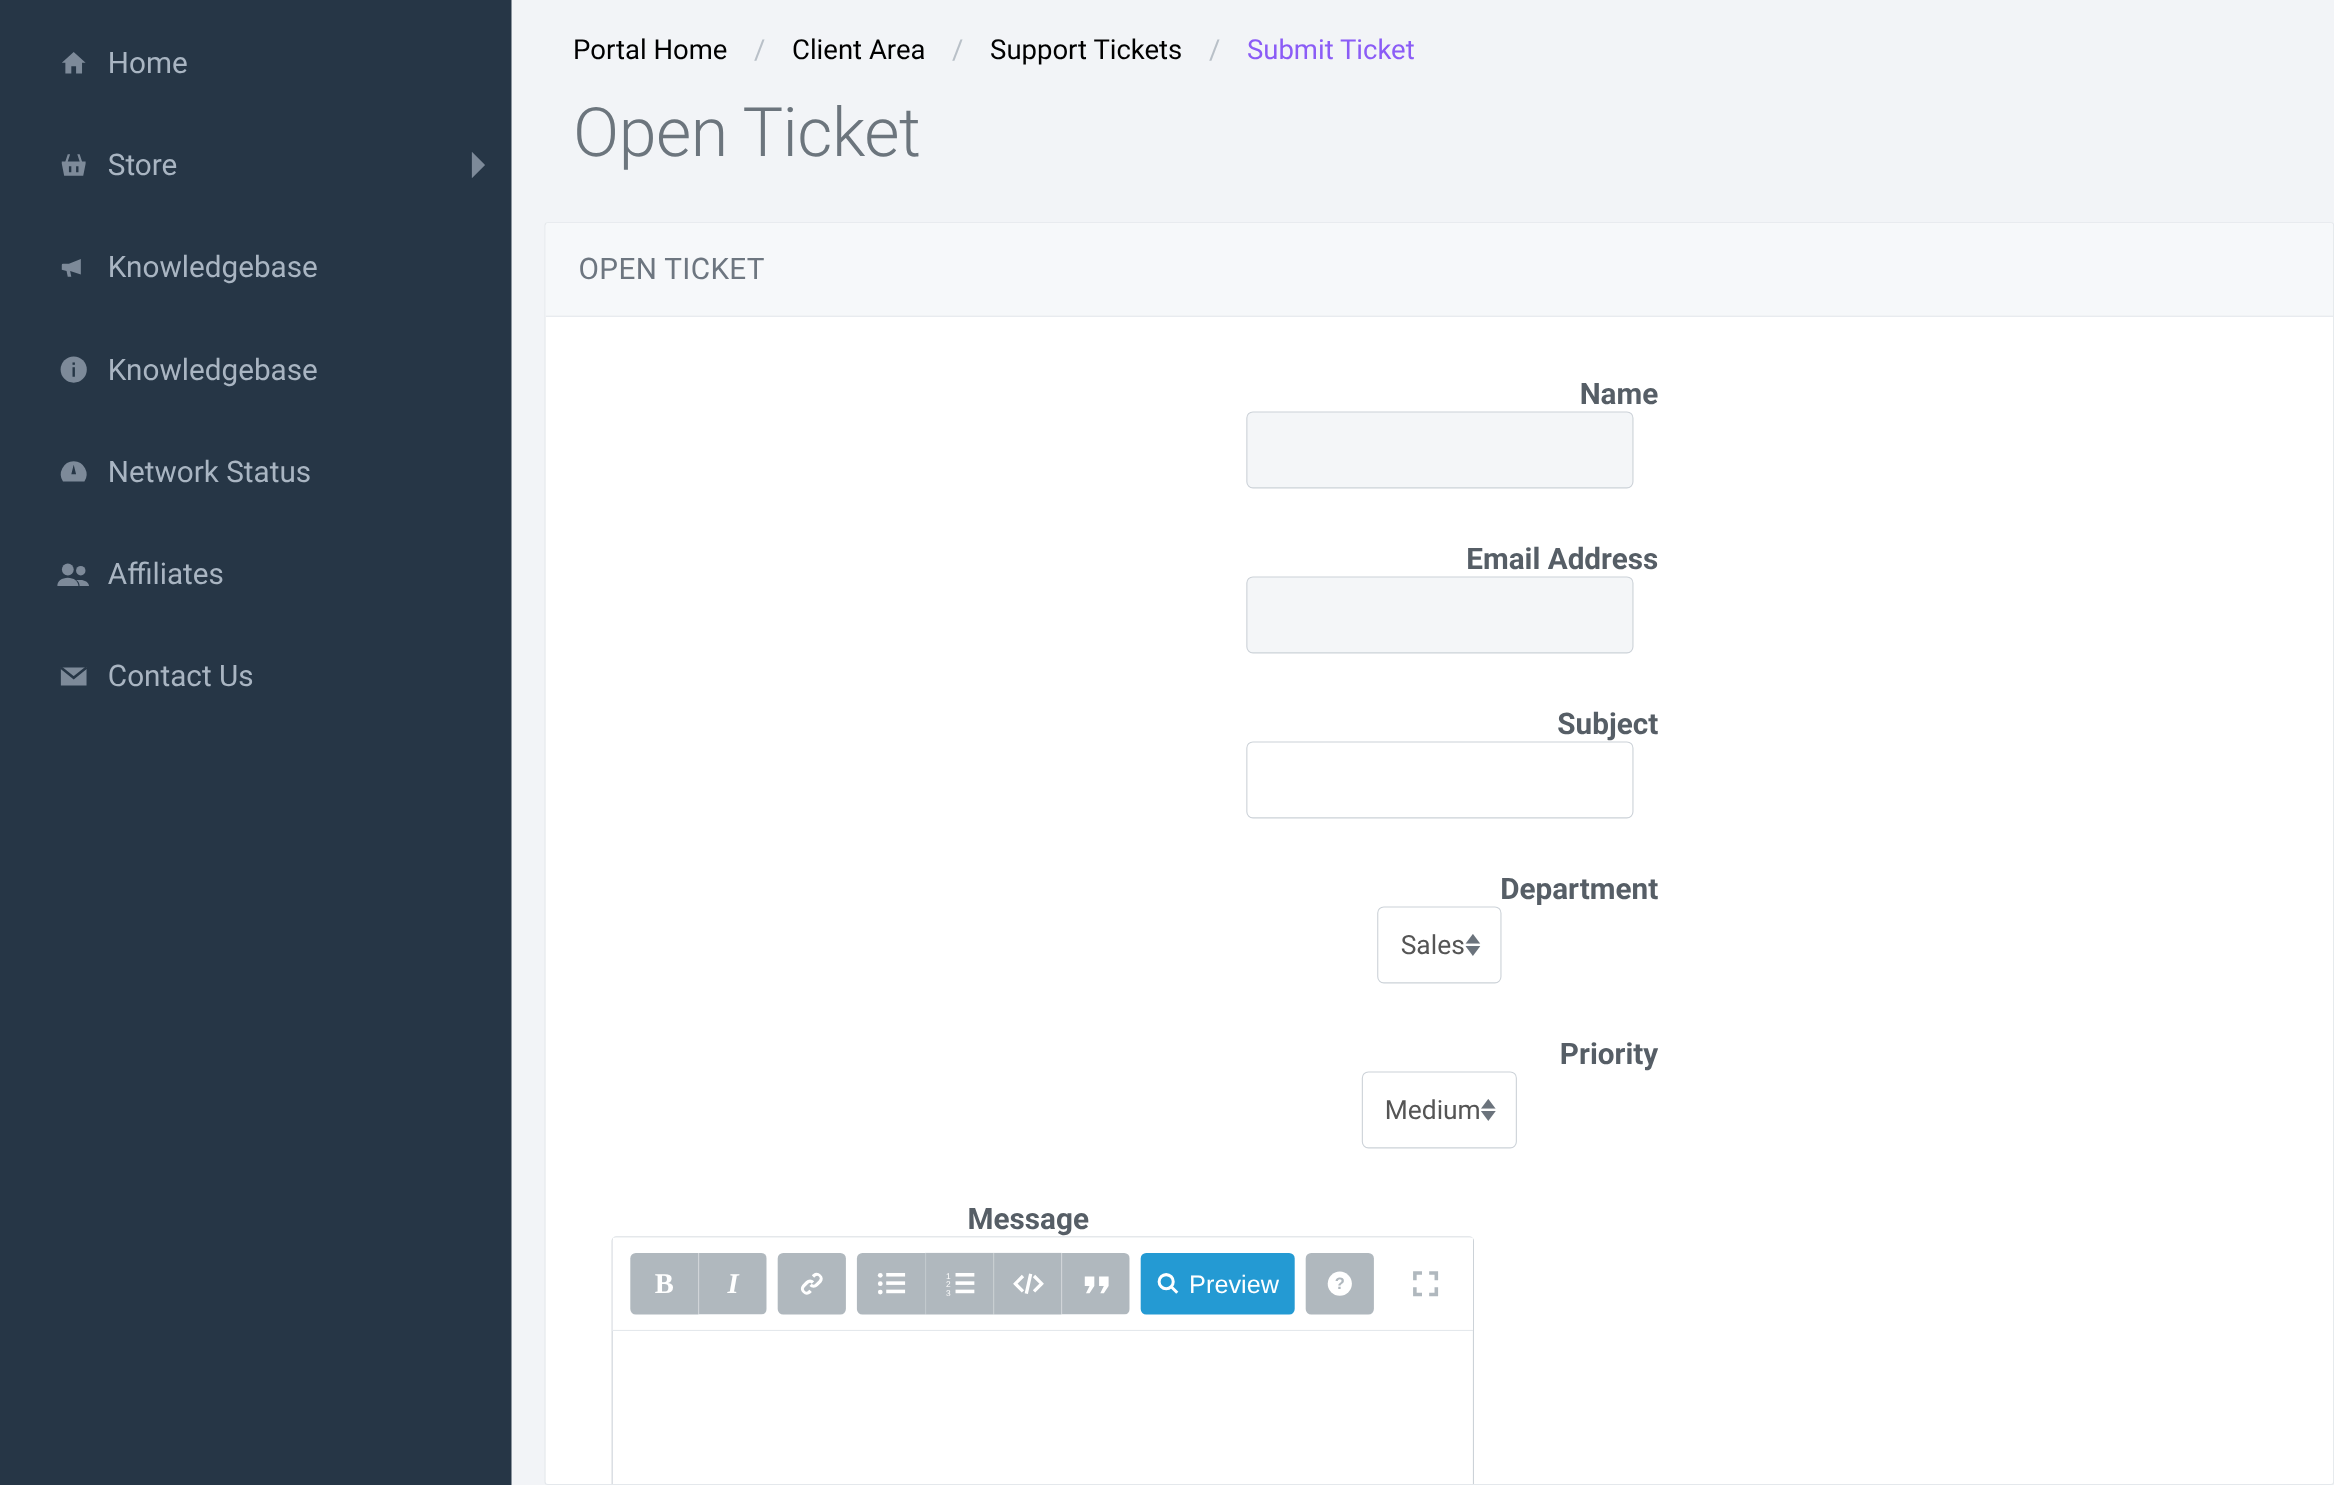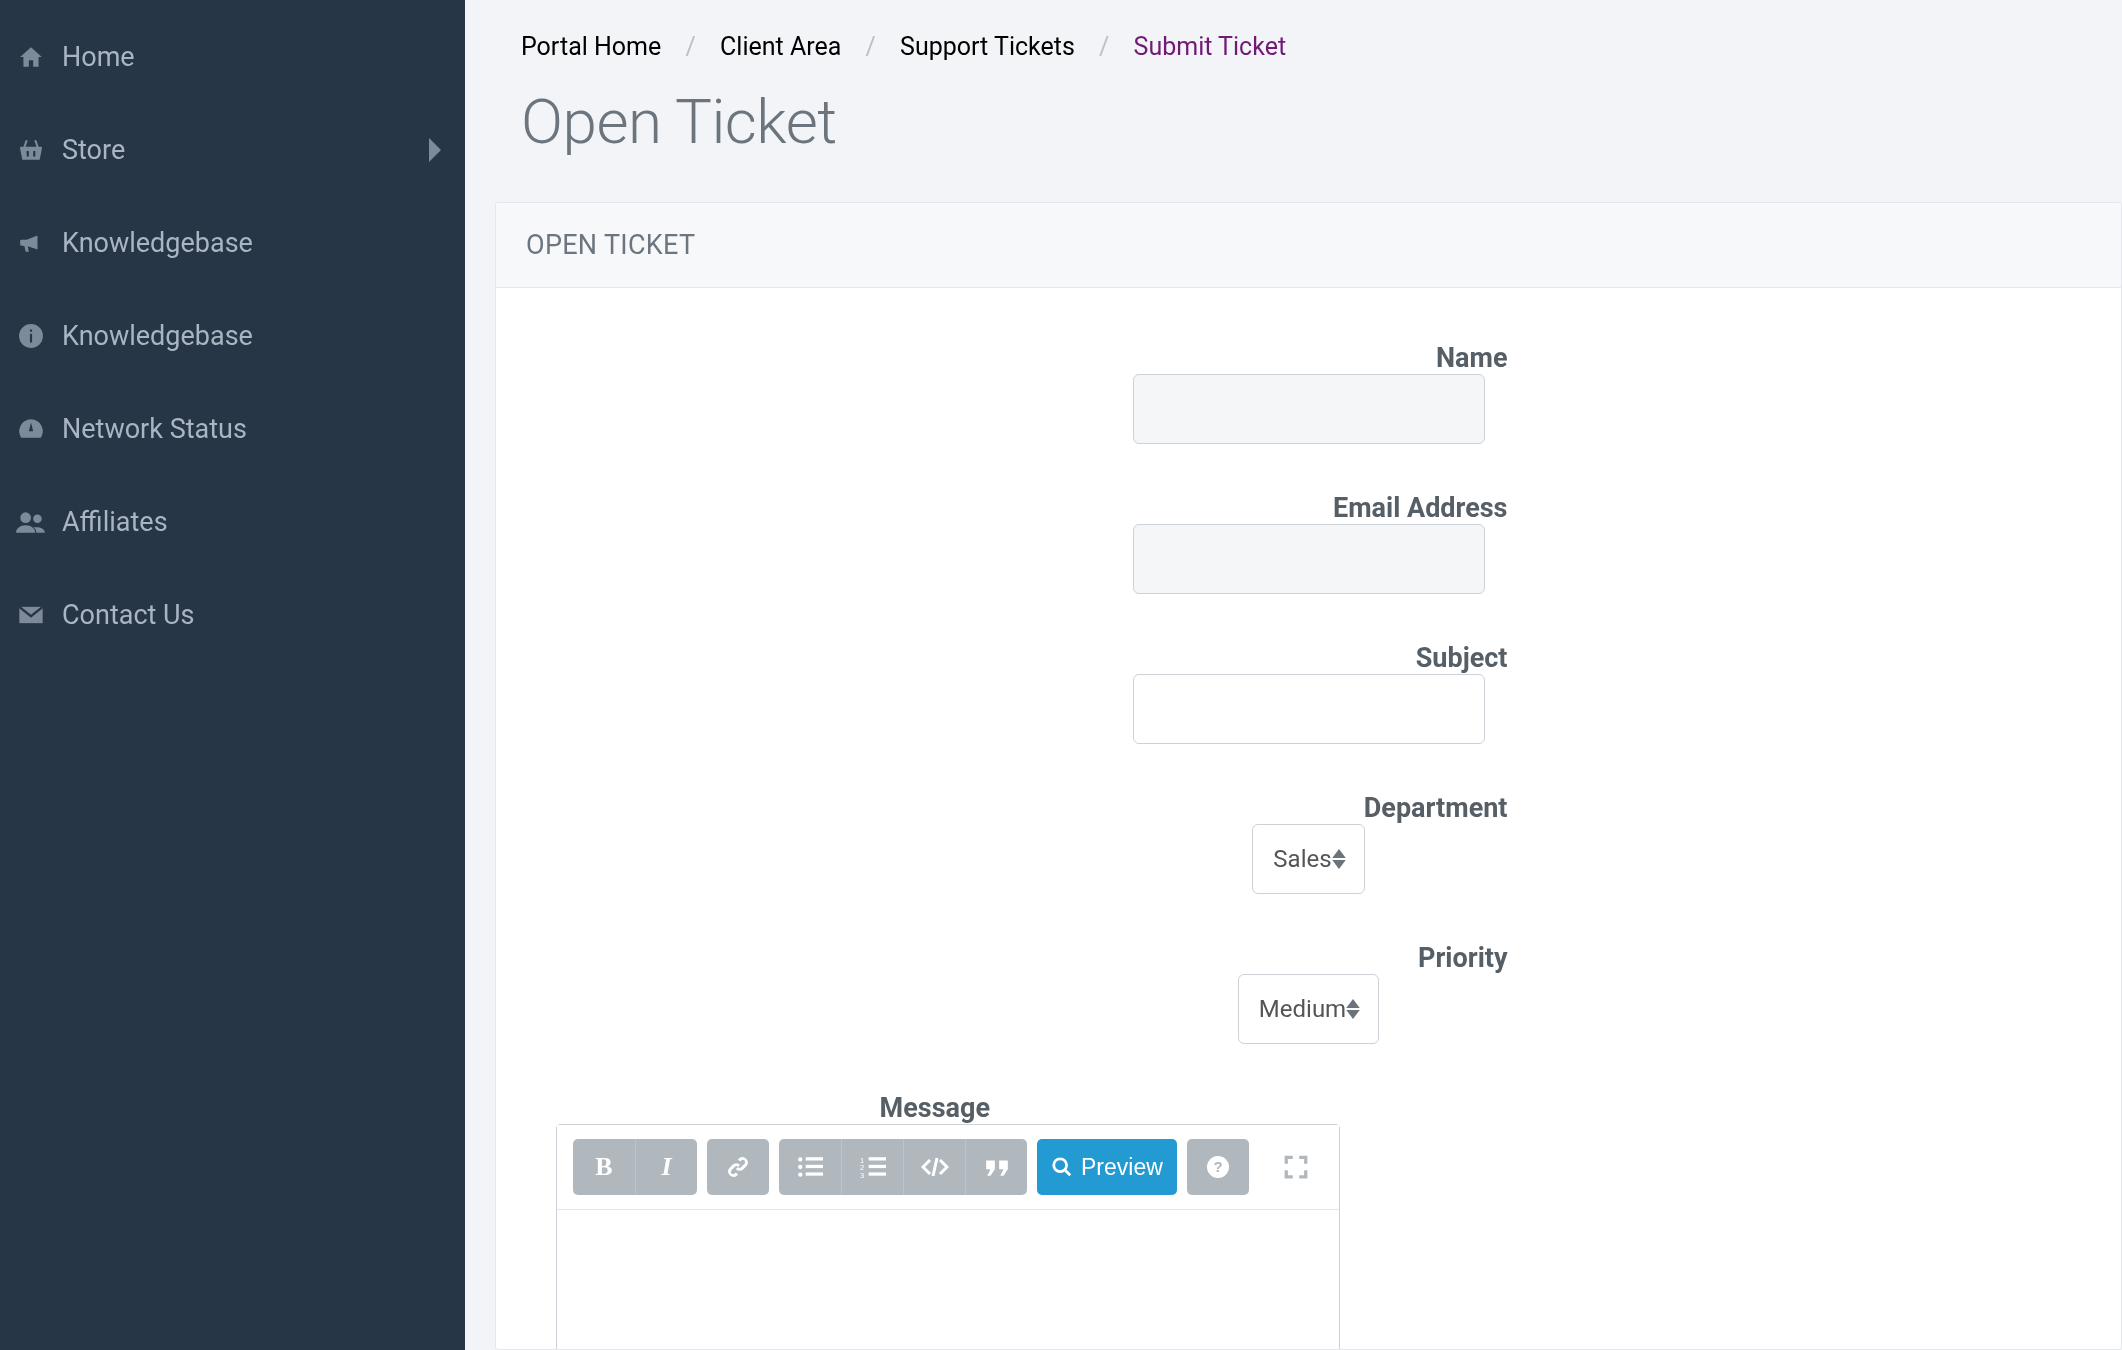--- a/index.html
+++ b/index.html
@@ -13,20 +13,21 @@
   }
   .app { display: flex; width: 100%; height: 100%; }
 
   
   .sidebar {
     width: 465px;
     flex: 0 0 465px;
     background: #263646;
     height: 100%;
     padding-top: 10px;
+    padding-left: 36px;
   }
   .side-item {
     display: flex;
     align-items: center;
     height: 93px;
     padding: 0 18px 0 8px;
     color: #a9b5c2;
     font-size: 27px;
     cursor: pointer;
     position: relative;
@@ -48,21 +49,21 @@
   
   .main { flex: 1; display: flex; flex-direction: column; height: 100%; }
 
   .crumbs {
     padding: 32px 56px 0 56px;
     font-size: 25px;
     color: #6e7680;
   }
   .crumbs .link { color: #000000; cursor: pointer; }
   .crumbs .sep { color: #b9c0c8; margin: 0 18px; }
-  .crumbs .current { color: #701a75; margin-top: 11px; }
+  .crumbs .current { color: #8b5cf6; margin-top: 11px; }
 
   h1.page-title {
     font-size: 62px;
     font-weight: 300;
     color: #6c757d;
     padding: 24px 56px 44px 56px;
     letter-spacing: -0.5px;
   }
 
   .panel {

